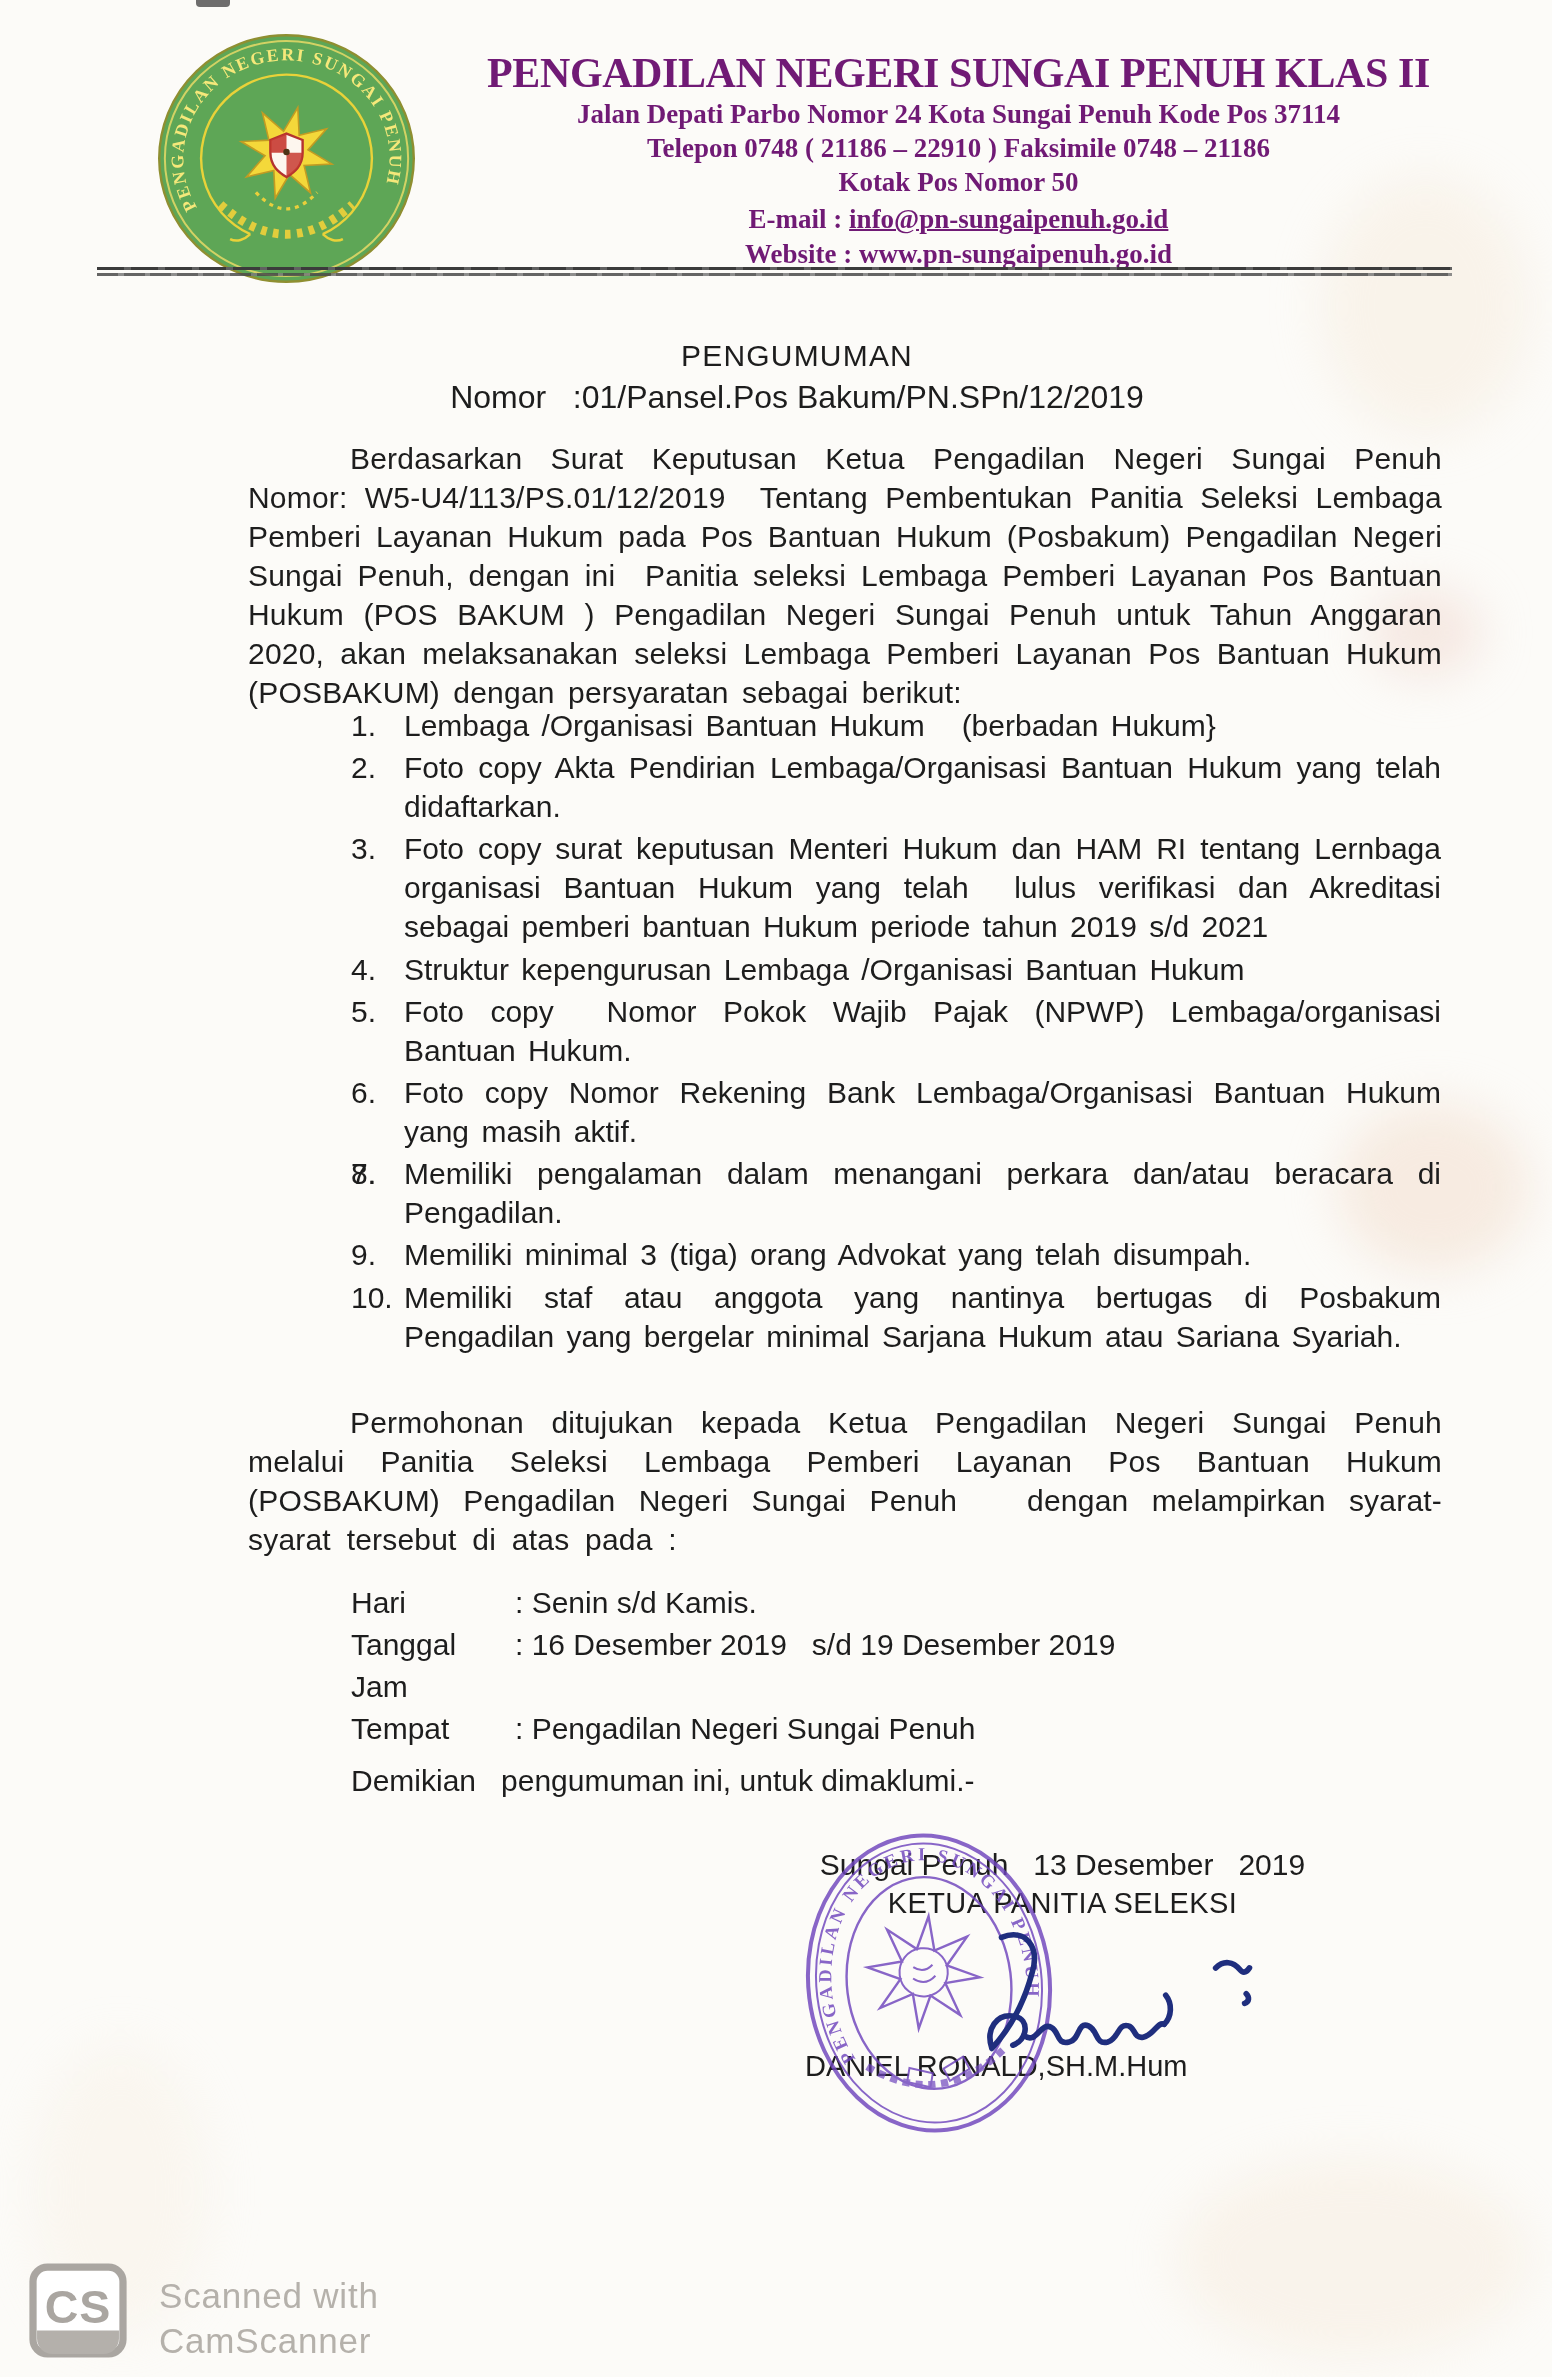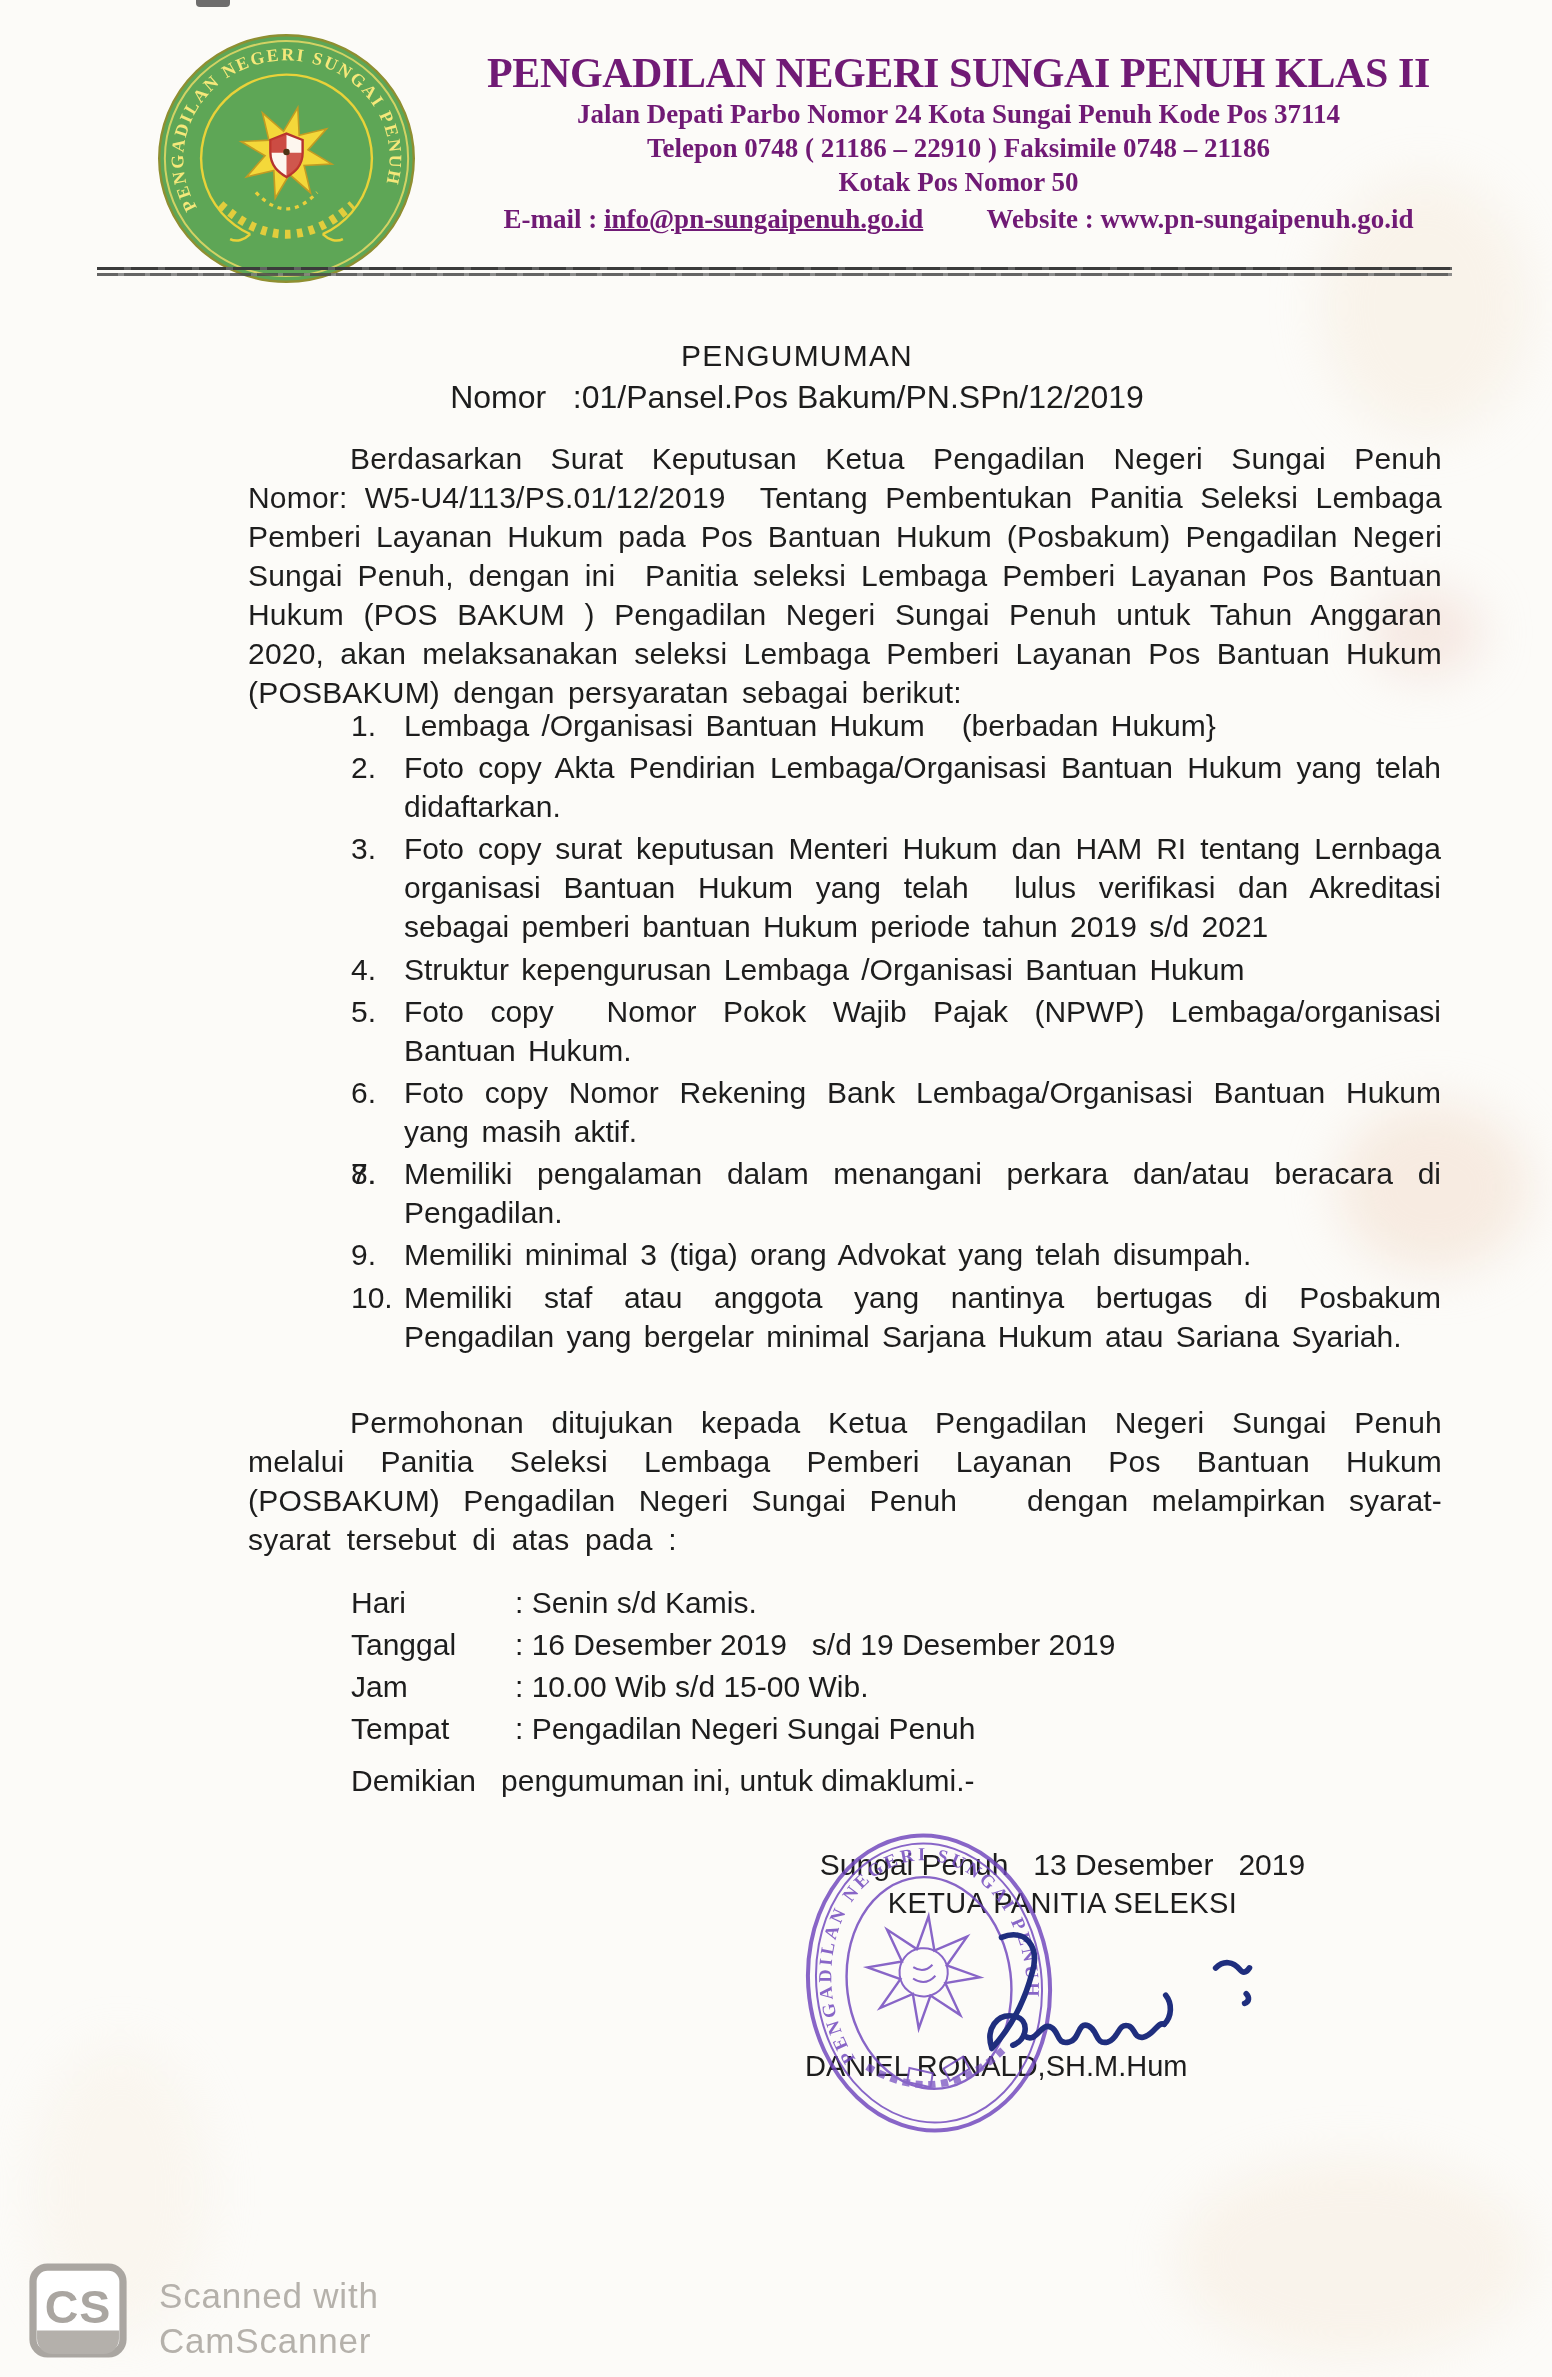--- a/index.html
+++ b/index.html
@@ -17,21 +17,21 @@
   .t4{left:1176px;top:2158px;width:354px;height:201px;background:rgba(246,233,216,.4);}
   .t5{left:32px;top:2046px;width:177px;height:290px;background:rgba(247,238,224,.35);}
   .mark-top{position:absolute;left:196px;top:0;width:34px;height:7.2px;background:#4a4a4a;border-radius:0 0 4px 4px;opacity:.8;}
 
   
   .logo{position:absolute;left:156px;top:32px;width:261px;height:253px;filter:blur(0.3px) saturate(1.02);}
   .letterhead{position:absolute;left:419px;top:50px;width:1079px;text-align:center;
     font-family:"Liberation Serif","DejaVu Serif",serif;font-weight:bold;color:#701a75;}
   .lh-title{font-size:42px;line-height:47px;letter-spacing:-0.4px;white-space:nowrap;}
   .lh-line{font-size:27px;line-height:34px;white-space:nowrap;}
-  .lh-contacts{display:flex;justify-content:space-between;width:910px;margin:3.2px auto 0;font-size:27px;line-height:35px;}
+  .lh-contacts{display:flex;justify-content:space-between;width:910px;margin:3.2px auto 0;font-size:27px;line-height:35px;flex-direction:column;}
   .lh-email u{text-decoration-thickness:2.4px;}
   .rule{position:absolute;left:97px;top:267px;width:1355px;}
   .rule .r1{height:3.2px;background:repeating-linear-gradient(90deg,#3b3b3b 0 27px,#606060 27px 34px);}
   .rule .r2{height:2.4px;margin-top:3.2px;background:repeating-linear-gradient(90deg,#4a4a4a 0 21px,#7a7a7a 21px 26.6px);opacity:.85;}
 
   
   .ann{position:absolute;left:132px;top:338px;width:1330px;text-align:center;}
   .ann-heading{font-size:30px;line-height:35px;letter-spacing:1.2px;}
   .ann-number{font-size:32px;line-height:35px;margin-top:7px;white-space:pre-wrap;}
 
@@ -137,21 +137,20 @@
     <div class="sched-row">
       <span class="sched-label">Hari</span>
       <span class="sched-value">: Senin s/d Kamis.</span>
     </div>
     <div class="sched-row">
       <span class="sched-label">Tanggal</span>
       <span class="sched-value">: 16 Desember 2019   s/d 19 Desember 2019</span>
     </div>
     <div class="sched-row">
       <span class="sched-label">Jam</span>
-      <span class="sched-value">: 10.00 Wib s/d 15-00 Wib.</span>
     </div>
     <div class="sched-row">
       <span class="sched-label">Tempat</span>
       <span class="sched-value">: Pengadilan Negeri Sungai Penuh</span>
     </div>
   </div>
 
   <div class="closing">Demikian   pengumuman ini, untuk dimaklumi.-</div>
 
   <div class="sig-text">

